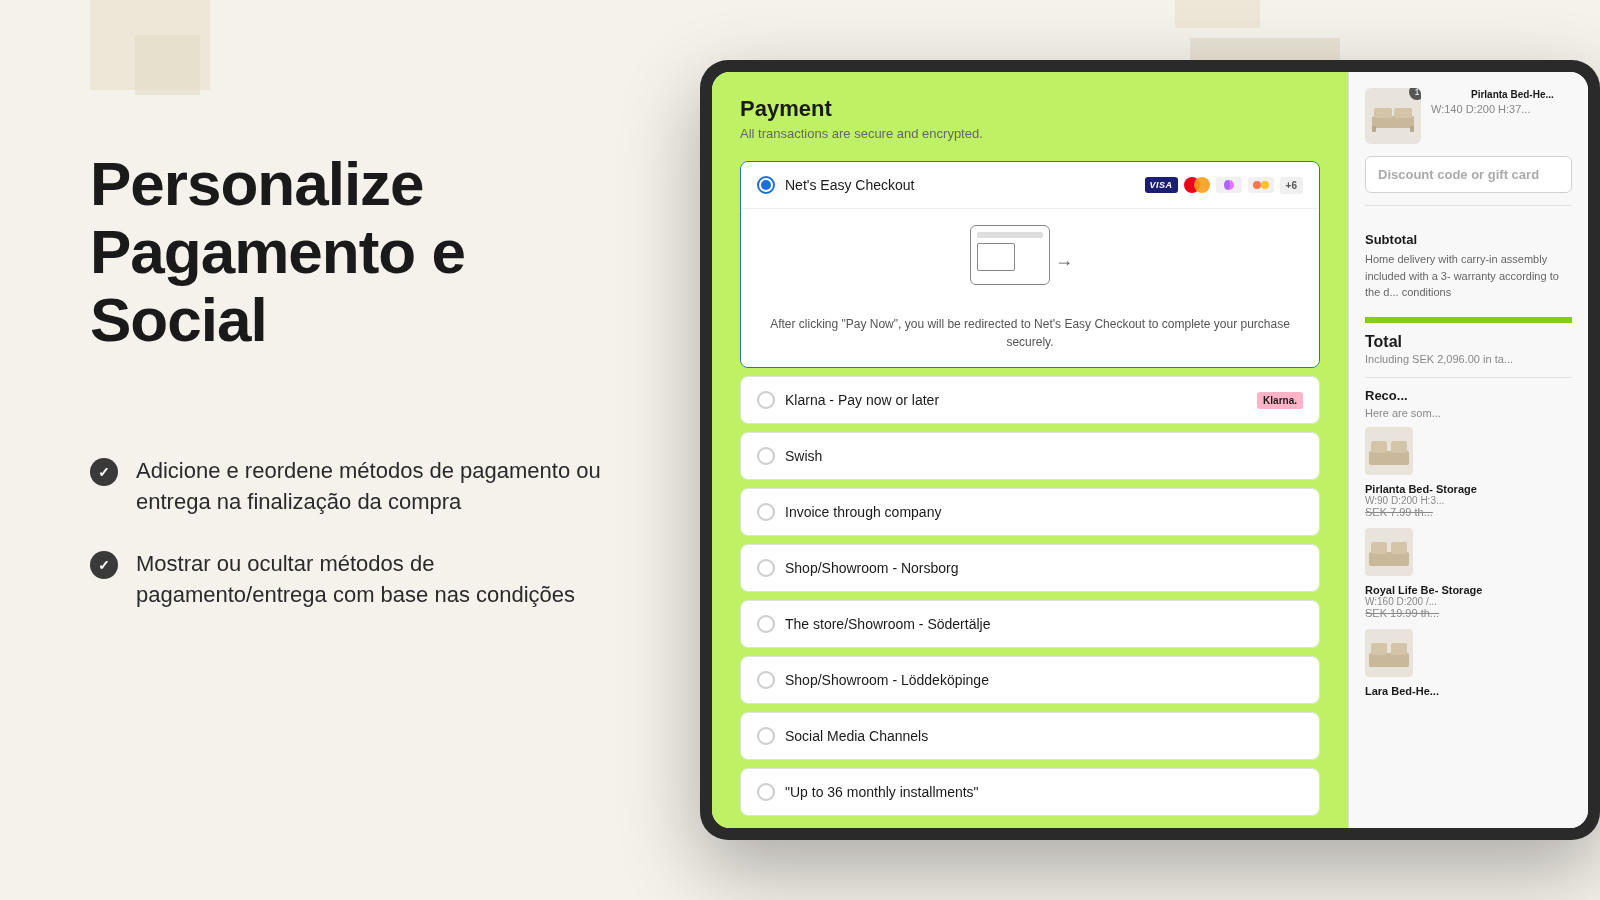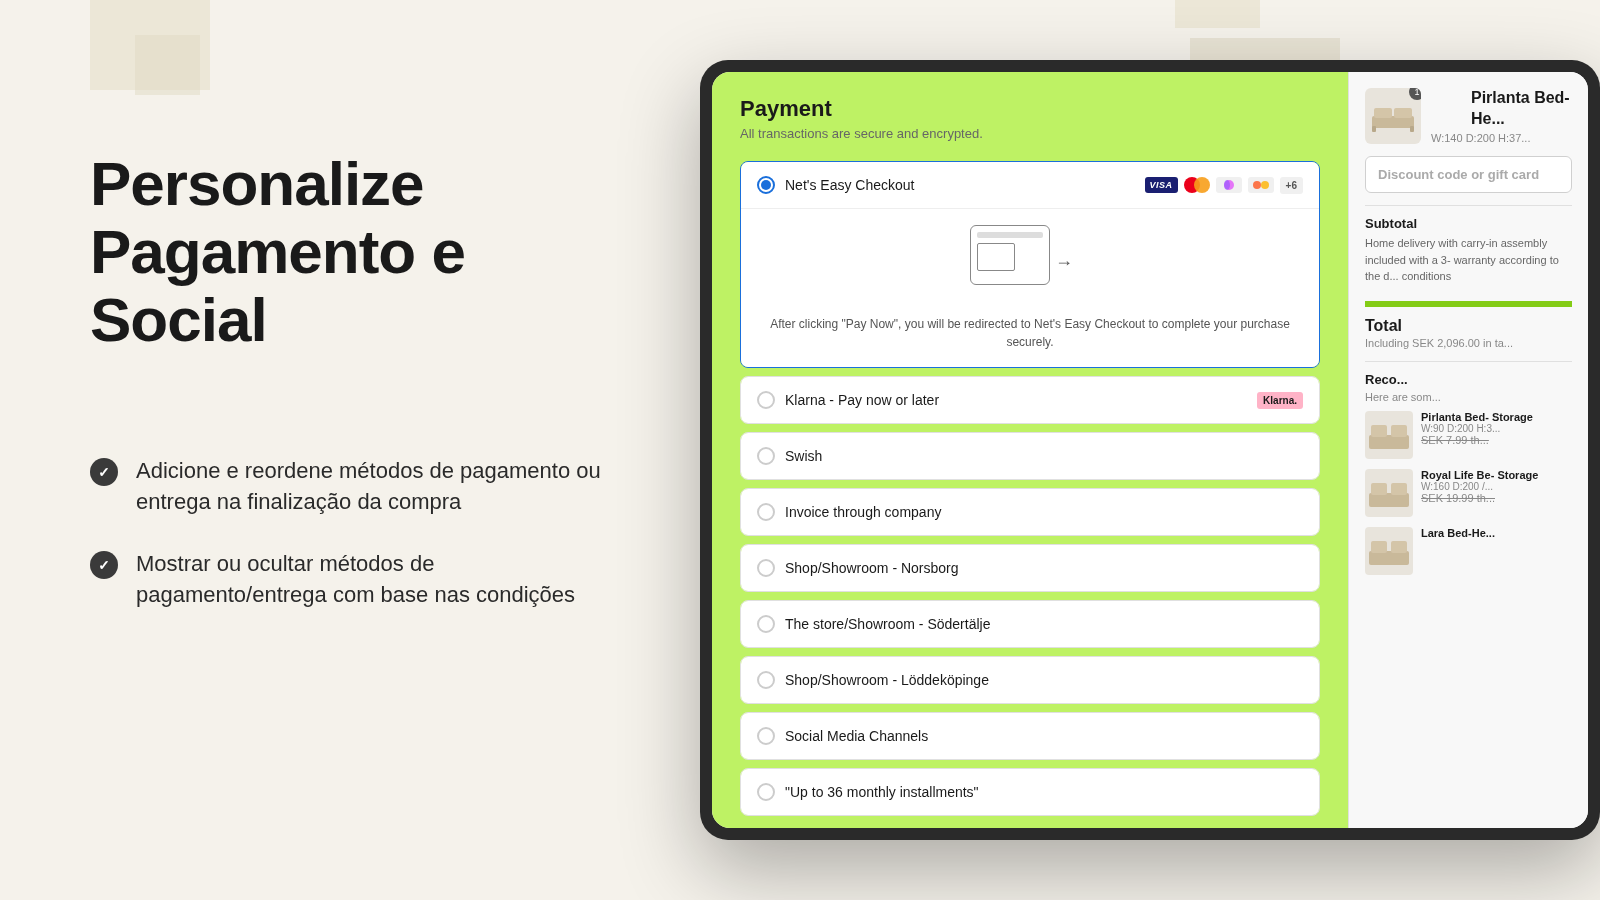--- a/index.html
+++ b/index.html
@@ -349,21 +349,21 @@
       display: flex;
       align-items: center;
       justify-content: center;
     }
 
     .cart-item-info {
       flex: 1;
     }
 
     .cart-item-name {
-      font-size: 16px;
+      font-size: 10px;
       font-weight: 600;
       color: #1a1a1a;
       line-height: 1.3;
       padding-left: 40px;
     }
 
     .cart-item-dims {
       font-size: 11px;
       color: #888;
       margin-top: 2px;
@@ -374,21 +374,21 @@
       border-radius: 6px;
       padding: 10px 12px;
       font-size: 13px;
       color: #aaa;
       background: white;
       font-weight: bold;
     }
 
     .order-summary {
       border-top: 1px solid #e0e0e0;
-      padding-top: 10px;
+      padding-top: 26px;
     }
 
     .summary-label {
       font-size: 13px;
       font-weight: 600;
       color: #1a1a1a;
       margin-bottom: 4px;
     }
 
     .summary-text {
@@ -430,20 +430,21 @@
     .reco-sub {
       font-size: 11px;
       color: #888;
       margin-bottom: 8px;
     }
 
     .reco-item {
       display: flex;
       gap: 8px;
       margin-bottom: 10px;
+      flex-direction: column;
     }
 
     .reco-img {
       width: 48px;
       height: 48px;
       background: #e8e4dc;
       border-radius: 4px;
       flex-shrink: 0;
     }
 

